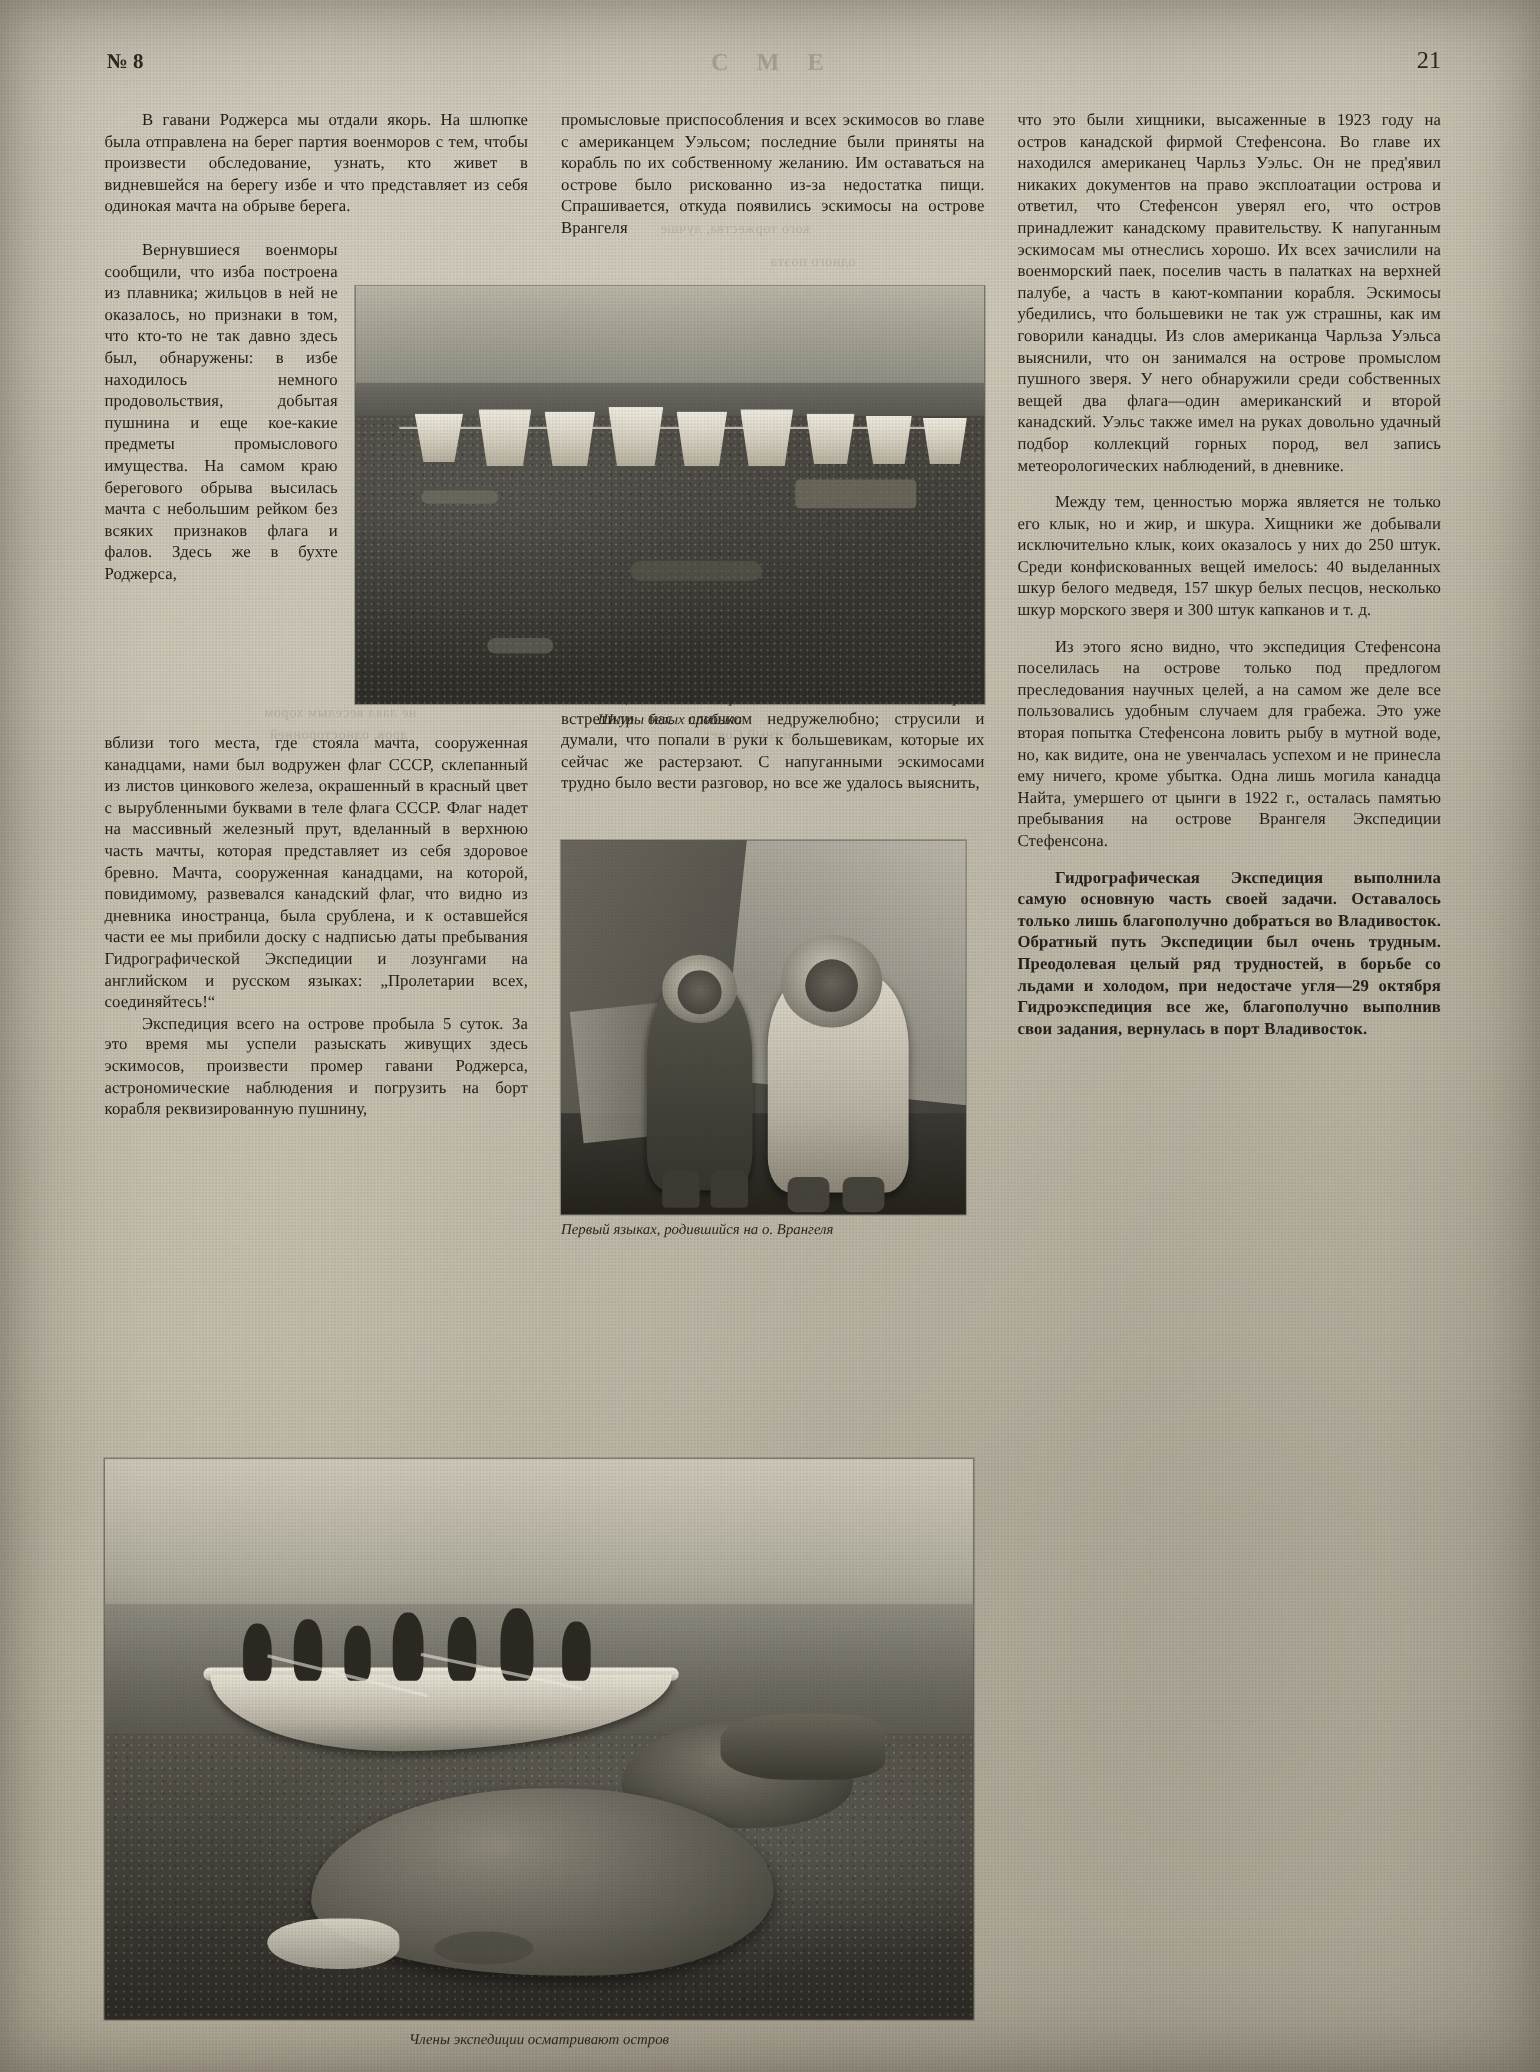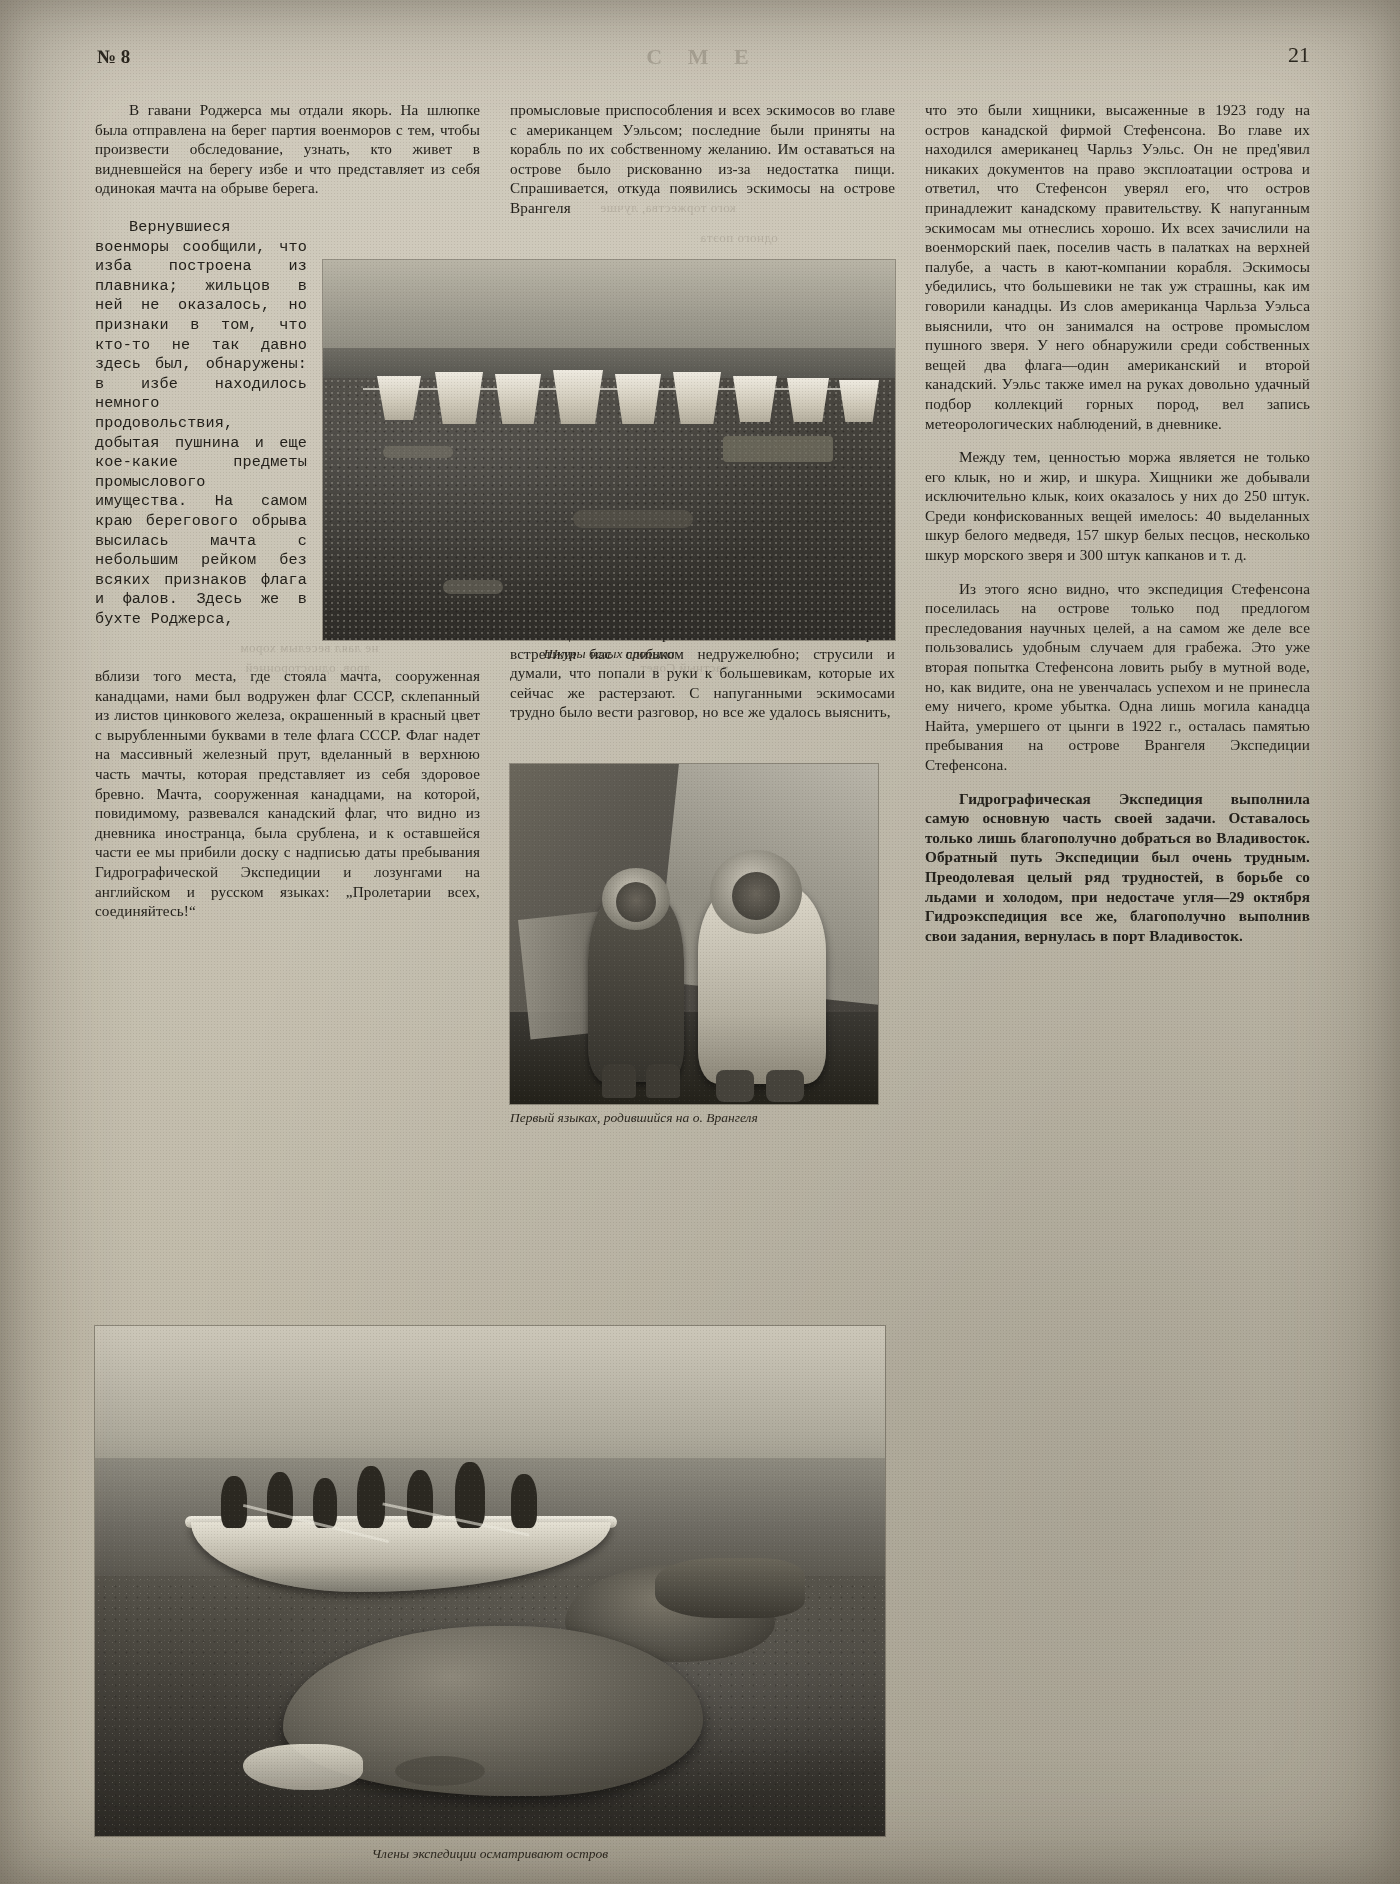--- a/index.html
+++ b/index.html
@@ -112,21 +112,21 @@
   #col3 { left: 830px; }
 
   .col p {
     margin: 0 0 0 0;
     text-indent: 34px;
     text-align: justify;
   }
   .col p.cont { text-indent: 0; }
 
   
-  .narrow-l  { width: 212px; font-family: Liberation Mono, monospace; }
+  .narrow-l  { width: 212px; }
   .narrow-r  { width: 385px; }
 
   .blk { margin-bottom: 2px; }
 
   
   .photo {
     position: absolute;
     background: #3c3a33;
     overflow: hidden;
     box-shadow: 0 0 0 1px rgba(40,35,25,0.35);
@@ -291,20 +291,21 @@
 
     <div class="col" id="col1">
       <div class="blk narrow-r">
         <p>В гавани Роджерса мы отдали якорь. На шлюпке была отправлена на берег партия военморов с тем, чтобы произвести обследование, узнать, кто живет в видневшейся на берегу избе и что представляет из себя одинокая мачта на обрыве берега.</p>
       </div>
       <div class="blk narrow-l" style="position:absolute; top:118px; left:0; width:212px;">
         <p>Вернувшиеся военморы сообщили, что изба построена из плавника; жильцов в ней не оказалось, но признаки в том, что кто-то не так давно здесь был, обнаружены: в избе находилось немного продовольствия, добытая пушнина и еще кое-какие предметы промыслового имущества. На самом краю берегового обрыва высилась мачта с небольшим рейком без всяких признаков флага и фалов. Здесь же в бухте Роджерса,</p>
       </div>
       <div class="blk narrow-r" style="position:absolute; top:554px; left:0; width:385px;margin-top:12px;">
         <p class="cont">вблизи того места, где стояла мачта, сооруженная канадцами, нами был водружен флаг СССР, склепанный из листов цинкового железа, окрашенный в красный цвет с вырубленными буквами в теле флага СССР. Флаг надет на массивный железный прут, вделанный в верхнюю часть мачты, которая представляет из себя здоровое бревно. Мачта, сооруженная канадцами, на которой, повидимому, развевался канадский флаг, что видно из дневника иностранца, была срублена, и к оставшейся части ее мы прибили доску с надписью даты пребывания Гидрографической Экспедиции и лозунгами на английском и русском языках: „Пролетарии всех, соединяйтесь!“</p>
+        <p style="margin-top:0">Экспедиция всего на острове пробыла 5 суток. За это время мы успели разыскать живущих здесь эскимосов, произвести промер гавани Роджерса, астрономические наблюдения и погрузить на борт корабля реквизированную пушнину,</p>
       </div>
     </div>
 
     <div class="col" id="col2">
       <div class="blk" style="width:385px;">
         <p class="cont">промысловые приспособления и всех эскимосов во главе с американцем Уэльсом; последние были приняты на корабль по их собственному желанию. Им оставаться на острове было рискованно из-за недостатка пищи. Спрашивается, откуда появились эскимосы на острове Врангеля</p>
       </div>
       <div class="blk" style="position:absolute; top:524px; left:0; width:385px;">
         <p class="cont">и какая цель была их проживания там. Обитатели острова встретили нас слишком недружелюбно; струсили и думали, что попали в руки к большевикам, которые их сейчас же растерзают. С напуганными эскимосами трудно было вести разговор, но все же удалось выяснить,</p>
       </div>

